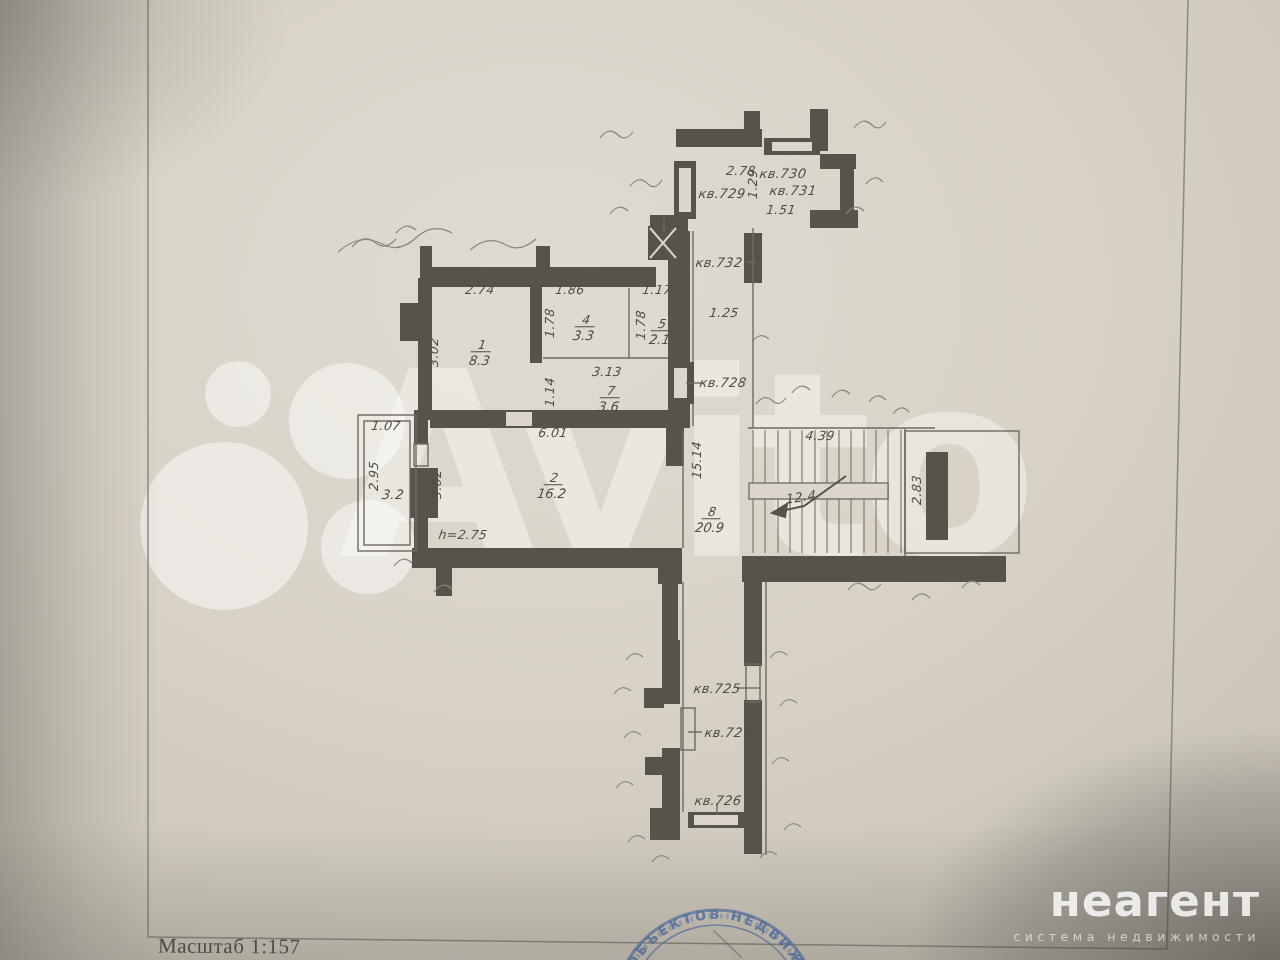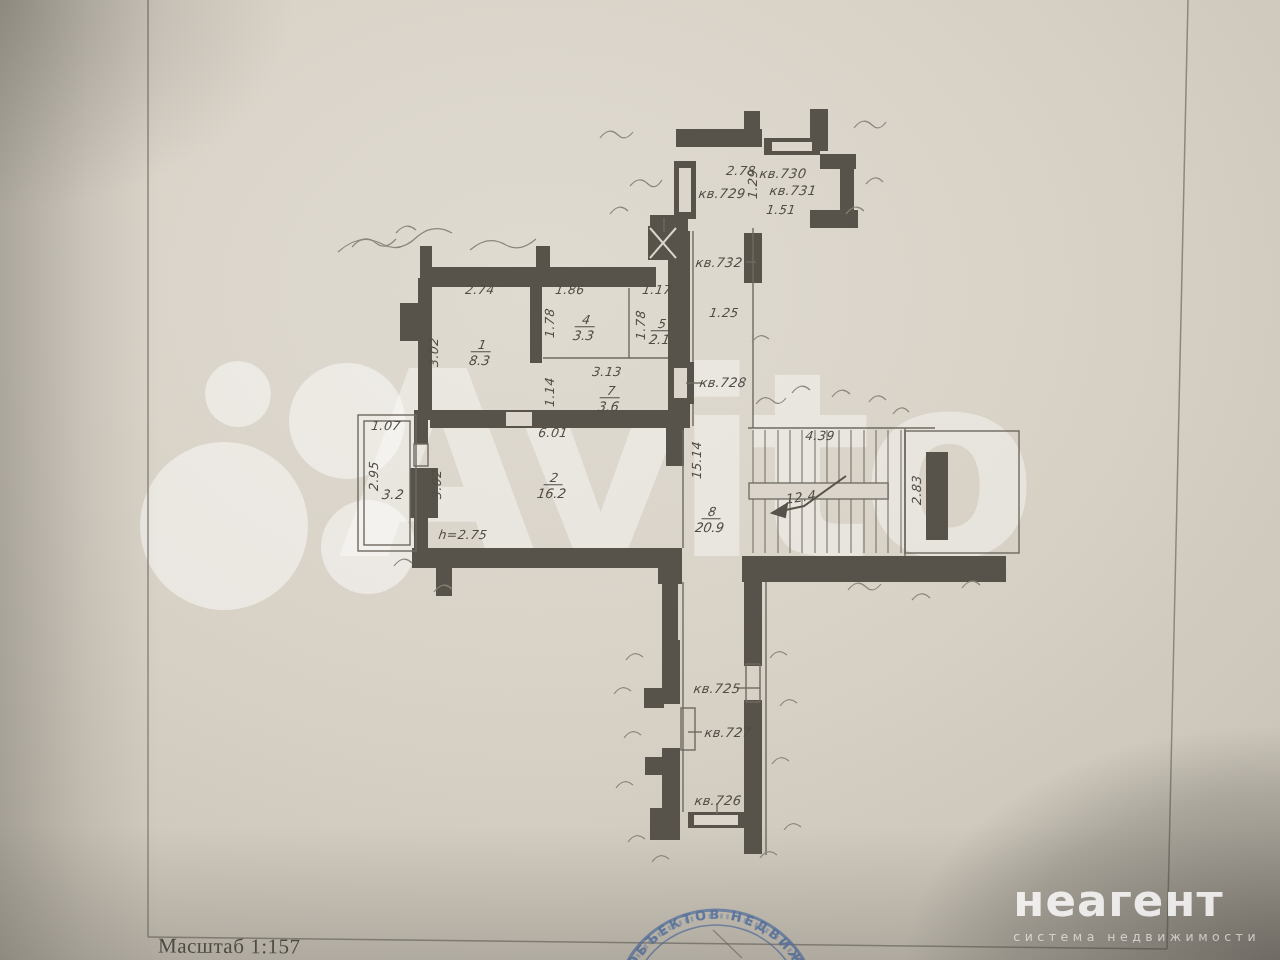--- a/index.html
+++ b/index.html
@@ -23,21 +23,21 @@
   .lbl.kv{font-size:13px;}
   .lbl.rot{transform:translate(-50%,-50%) rotate(-90deg) skewX(-6deg);}
   .lbl.tilt{transform:translate(-50%,-50%) rotate(-8deg) skewX(-6deg);}
   .rm{position:absolute;transform:translate(-50%,-50%) skewX(-9deg);text-align:center;
     color:#504c44;font-style:italic;line-height:1.05;}
   .rm .num{display:inline-block;font-size:12.5px;border-bottom:1.3px solid #514d46;padding:0 6px 0;}
   .rm .ar{display:block;font-size:13px;margin-top:1px;}
   
   .scale-cap{position:absolute;left:158px;top:934px;font-family:"Liberation Serif", serif;
     font-size:21px;color:#504c45;letter-spacing:.5px;transform:rotate(.4deg);}
-  .neagent{position:absolute;right:20px;bottom:16px;text-align:left;}
+  .neagent{position:absolute;right:20px;bottom:16px;text-align:right;}
   .neagent .nm{font-size:45px;font-weight:bold;color:rgba(255,255,255,.82);letter-spacing:1px;line-height:1;}
   .neagent .tg{font-size:12.5px;color:rgba(255,255,255,.60);letter-spacing:4.5px;margin-top:6px;}
 </style>
 </head>
 <body>
 
 <div id="stage">
 
   <div>
     <div class="wm-circle" style="left:205px;top:361px;width:66px;height:66px;"></div>

